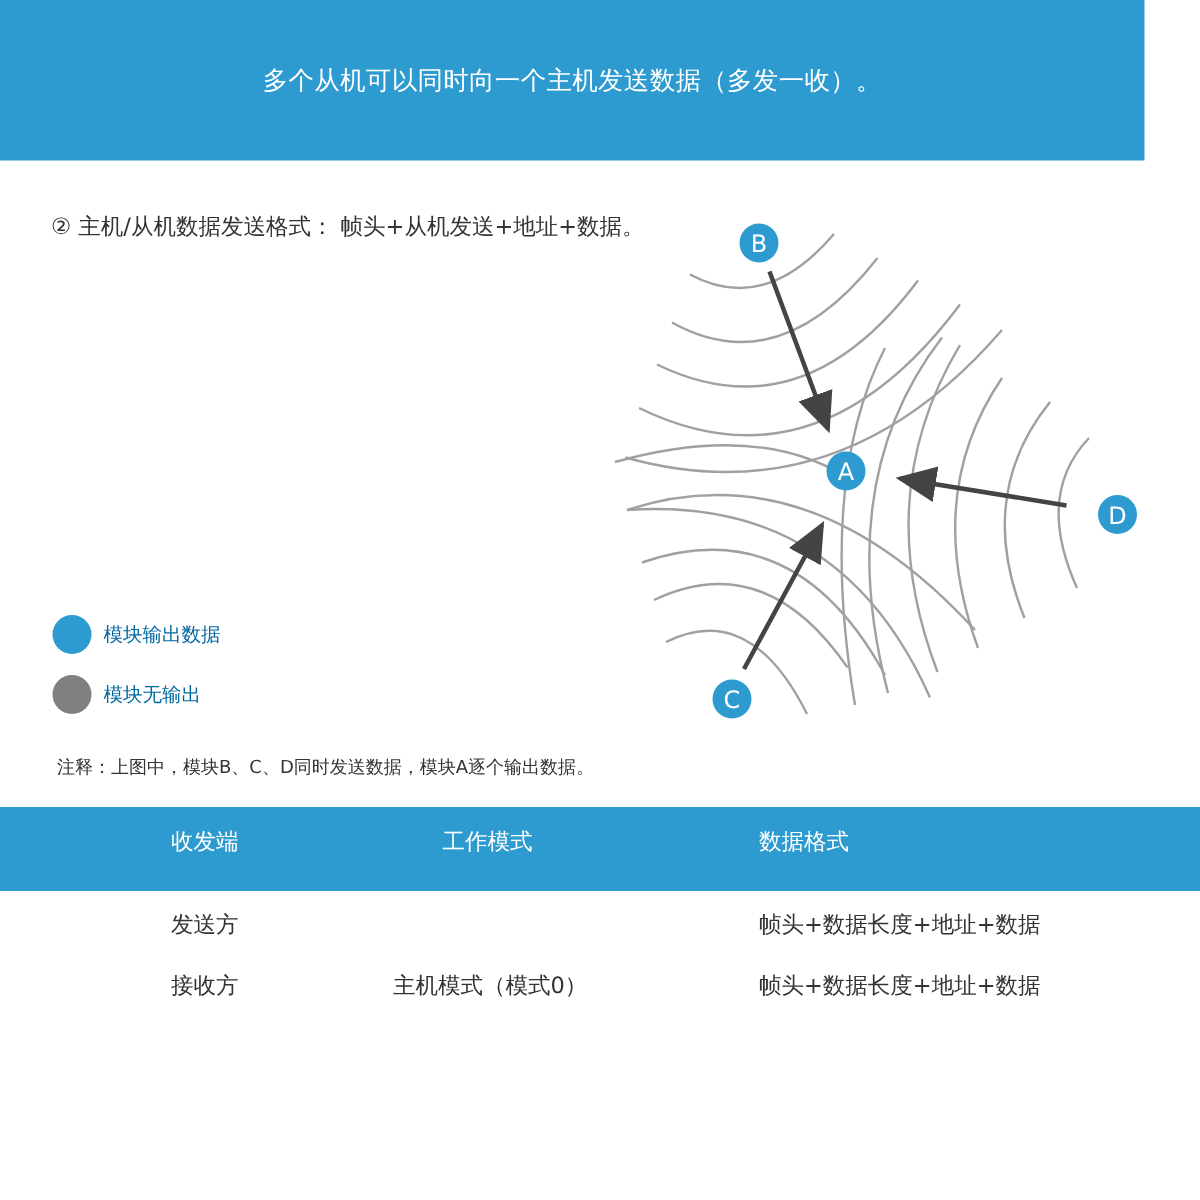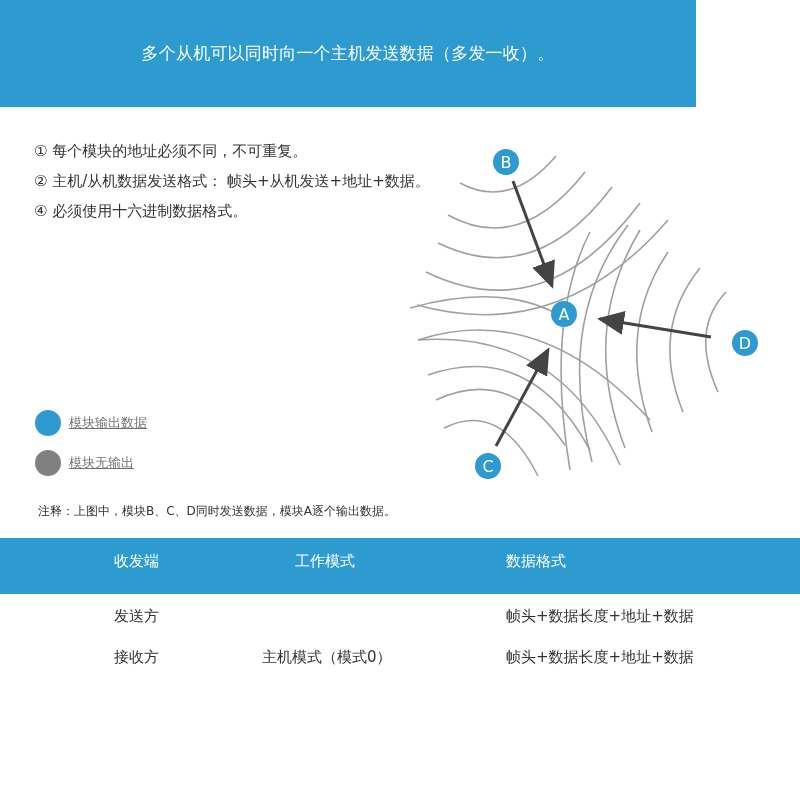--- a/index.html
+++ b/index.html
@@ -1,45 +1,43 @@
 <!DOCTYPE html>
 <html><head>
 <meta charset="utf-8">
 <style>
   * { margin: 0; padding: 0; box-sizing: border-box; }
   html, body { width: 800px; height: 800px; background: #ffffff; overflow: hidden; }
   body { font-family: "DejaVu Sans", "Liberation Sans", sans-serif; color: #333; position: relative; }
-  .header { position: absolute; left: 0; top: 0; width: 696px; height: 107px; background: #2e9bd0; display: flex; align-items: center; justify-content: center; }
+  .header { position: absolute; left: 0; top: 0; width: 763px; height: 107px; background: #2e9bd0; display: flex; align-items: center; justify-content: center; }
   .header-title { color: #ffffff; font-size: 17px; letter-spacing: 0.2px; }
   .rules { position: absolute; left: 34px; top: 136px; }
   .rule { font-size: 15px; line-height: 30px; color: #333; white-space: nowrap; }
   .diagram { position: absolute; left: 400px; top: 140px; width: 380px; height: 350px; }
   .legend { position: absolute; left: 35px; top: 410px; }
   .legend-item { display: flex; align-items: center; height: 26px; margin-bottom: 14px; }
   .legend-dot { width: 26px; height: 26px; border-radius: 50%; margin-right: 8px; }
-  .legend-label { font-size: 13px; color: #737373; text-decoration: underline; }
+  .legend-label { font-size: 13px; color: #0369a1; }
   .note { position: absolute; left: 38px; top: 503px; font-size: 12px; color: #333; white-space: nowrap; }
   .table-head { position: absolute; left: 0; top: 538px; width: 800px; height: 56px; background: #2e9bd0; }
   .th { position: absolute; top: 0; line-height: 46px; color: #fff; font-size: 15px; }
   .tr { position: absolute; left: 0; width: 736px; height: 30px; }
   .td { position: absolute; top: 0; line-height: 30px; font-size: 15px; color: #333; white-space: nowrap; }
   .c1 { left: 114px; } .c2 { left: 262px; } .c3 { left: 506px; }
   .th.c2 { left: 295px; text-align: right; }
 </style>
 </head>
 <body>
 
 <div class="header">
   <div class="header-title">多个从机可以同时向一个主机发送数据（多发一收）。</div>
 </div>
 
 <div class="rules">
-  <div class="rule">① 每个模块的地址必须不同，不可重复。</div>
   <div class="rule">② 主机/从机数据发送格式： 帧头+从机发送+地址+数据。</div>
-  <div class="rule">④ 必须使用十六进制数据格式。</div>
 </div>
 
 <svg class="diagram" viewBox="400 140 380 350" width="380" height="350">
   <g fill="none" stroke="#a0a0a0" stroke-width="1.6">
 
     <path d="M460 183 Q510 210 556 156"></path>
     <path d="M448 215 Q520 255 585 172"></path>
     <path d="M438 243 Q535 290 612 187"></path>
     <path d="M426 272 Q545 330 640 203"></path>
     <path d="M410 308 Q510 280 570 322"></path>

